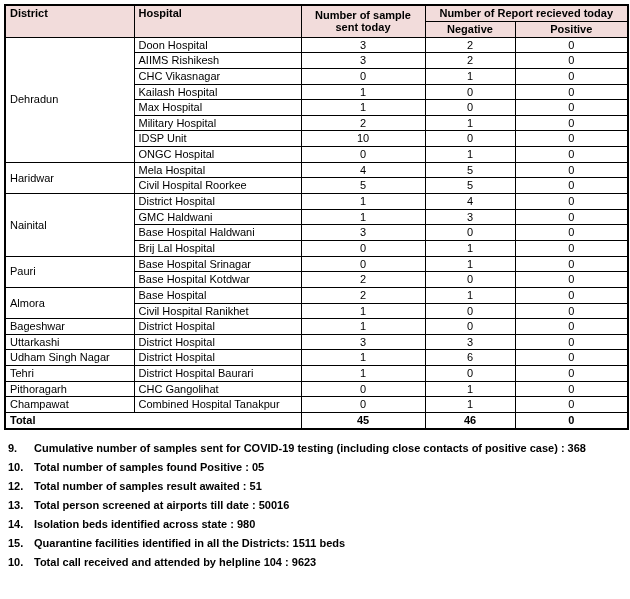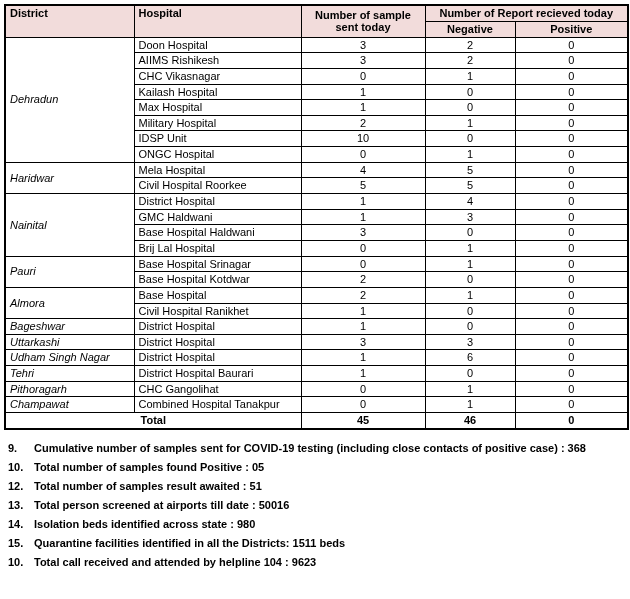--- a/index.html
+++ b/index.html
@@ -32,23 +32,23 @@
   .covid-table th {
     background: #f2dcdb;
     font-weight: bold;
     text-align: left;
     vertical-align: top;
     height: 16px;
   }
   .covid-table th.center { text-align: center; vertical-align: middle; white-space: normal; }
   .covid-table td { height: 15px; }
   .covid-table td.num { text-align: center; }
-  .covid-table td.district-cell { vertical-align: middle; font-style: italic; }
+  .covid-table td.district-cell { vertical-align: middle; }
   .covid-table tr.total-row td { font-weight: bold; }
-  .covid-table tr.total-row td.total-label { text-align: center; margin-left: 25px; }
+  .covid-table tr.total-row td.total-label { text-align: left; margin-left: 25px; }
   .notes {
     margin-top: 9px;
     padding-left: 4px;
   }
   .note {
     display: flex;
     align-items: flex-start;
     font-size: 11px;
     font-weight: 600;
     line-height: 19px;

